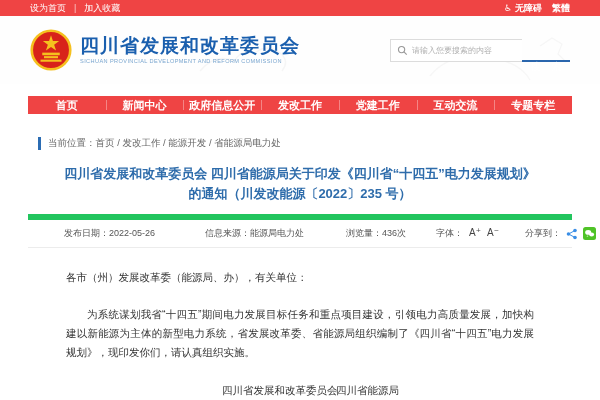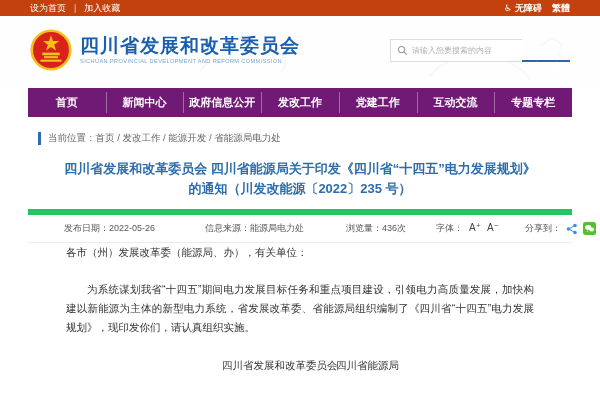--- a/index.html
+++ b/index.html
@@ -1,20 +1,20 @@
 <!DOCTYPE html>
 <html><head>
 <meta charset="utf-8">
 <style>
   * { margin:0; padding:0; box-sizing:border-box; }
   html,body { width:600px; height:400px; overflow:hidden; background:#fff;
     font-family:"Liberation Sans","DejaVu Sans",sans-serif; }
 
   
-  .topbar { height:16px; background:#c2410c; color:#fff; font-size:9px;
+  .topbar { height:16px; background:#ef4444; color:#fff; font-size:9px;
     display:flex; align-items:center; padding:0 30px; }
   .topbar a { color:#fff; text-decoration:none; cursor:pointer; }
   .topbar .sep { margin:0 8px; opacity:.7; }
   .topbar .right { margin-left:auto; display:flex; align-items:center; gap:10px; font-weight:bold; }
   .topbar .access { display:flex; align-items:center; gap:3px; }
 
   
   .header { position:relative; height:68px; background:#fefefe; overflow:hidden; }
   .watermark { position:absolute; inset:0; pointer-events:none; opacity:.5; }
   .header-inner { position:relative; display:flex; align-items:center; height:100%; padding:0 30px; }
@@ -27,21 +27,21 @@
   .search-input-wrap { flex:1; display:flex; align-items:center; background:#fff;
     border:1px solid #dcdcdc; border-right:none; padding:0 6px; gap:4px; }
   .search-input { border:none; outline:none; width:100%; font-size:8px; color:#333;
     font-family:inherit; }
   .search-input::placeholder { color:#b0b0b0; }
   .search-btn { width:48px; background:#2a66ad; color:#fff; font-size:10px; border:none;
     cursor:pointer; letter-spacing:4px; padding-left:4px; font-family:inherit;margin-top:21px; }
   .mag { width:11px; height:11px; flex:0 0 11px; }
 
   
-  .nav { margin:4px 28px; height:29px; background:#701a75; display:flex; }
+  .nav { margin:12px 28px; height:18px; background:#ef4444; display:flex; }
   .nav-item { flex:1; display:flex; align-items:center; justify-content:center;
     color:#fff; font-size:11px; font-weight:bold; cursor:pointer; position:relative; }
   .nav-item + .nav-item::before { content:""; position:absolute; left:0; top:4px; bottom:4px;
     width:1px; background:rgba(255,255,255,.35); }
 
   
   .content { margin:0 28px; background:#fff; }
 
   .breadcrumb { display:flex; align-items:center; padding:11px 10px 0 10px;
     font-size:9.5px; color:#666; }
@@ -55,21 +55,21 @@
     height:34px; display:flex; align-items:center; font-size:9px; color:#555;
     padding:0 36px; }
   .meta .item { white-space:nowrap; }
   .meta .gap1 { margin-left:50px; } .meta .gap2 { margin-left:42px; }
   .meta .gap3 { margin-left:30px; } .meta .gap4 { margin-left:26px; }
   .font-btn { display:inline-block; margin-left:6px; color:#444; font-size:10px; cursor:pointer; }
   .share-icons { display:flex; align-items:center; gap:5px; margin-left:5px; }
   .share-icons svg { display:block; cursor:pointer; }
 
   .body-text { font-size:10.5px; color:#333; line-height:1.8; padding:0 38px; }
-  .p-salutation { }
+  .p-salutation { margin-top:20px; }
   .p-main { margin-top:18px; text-indent:2em; text-align:justify; }
 
   .signature { position:relative; margin-top:22px; height:16px; font-size:10.5px; color:#333; }
   .sig-org1 { position:absolute; left:194px; }
   .sig-org2 { position:absolute; left:308px; }
   .sig-date { position:relative; margin-top:24px; height:16px; font-size:10.5px; color:#333; }
   .sig-date span { position:absolute; left:320px; }
 </style>
 </head>
 <body>

